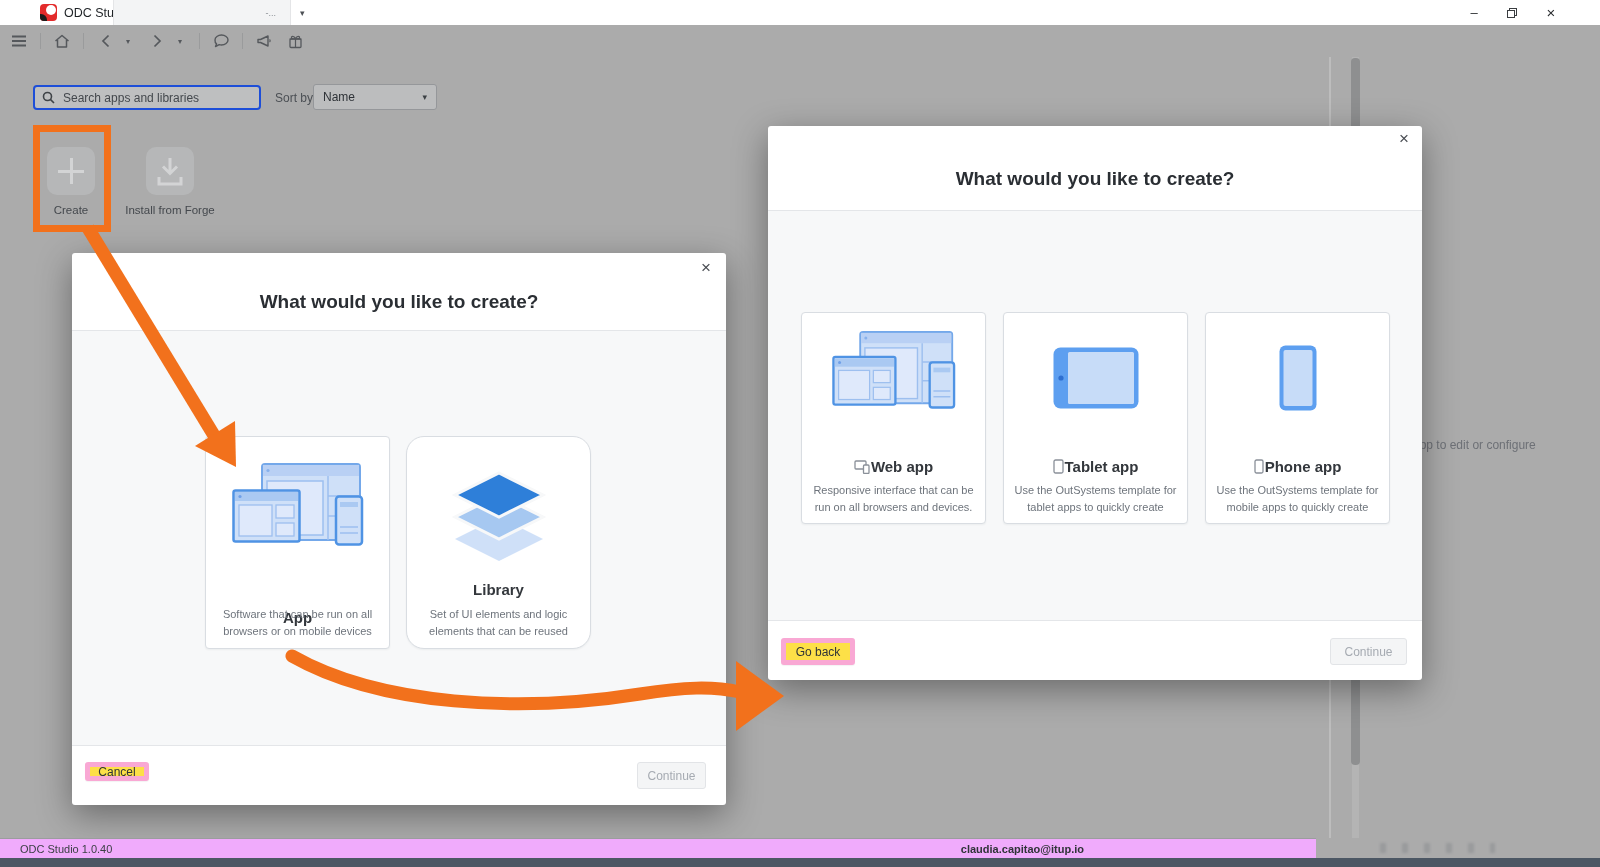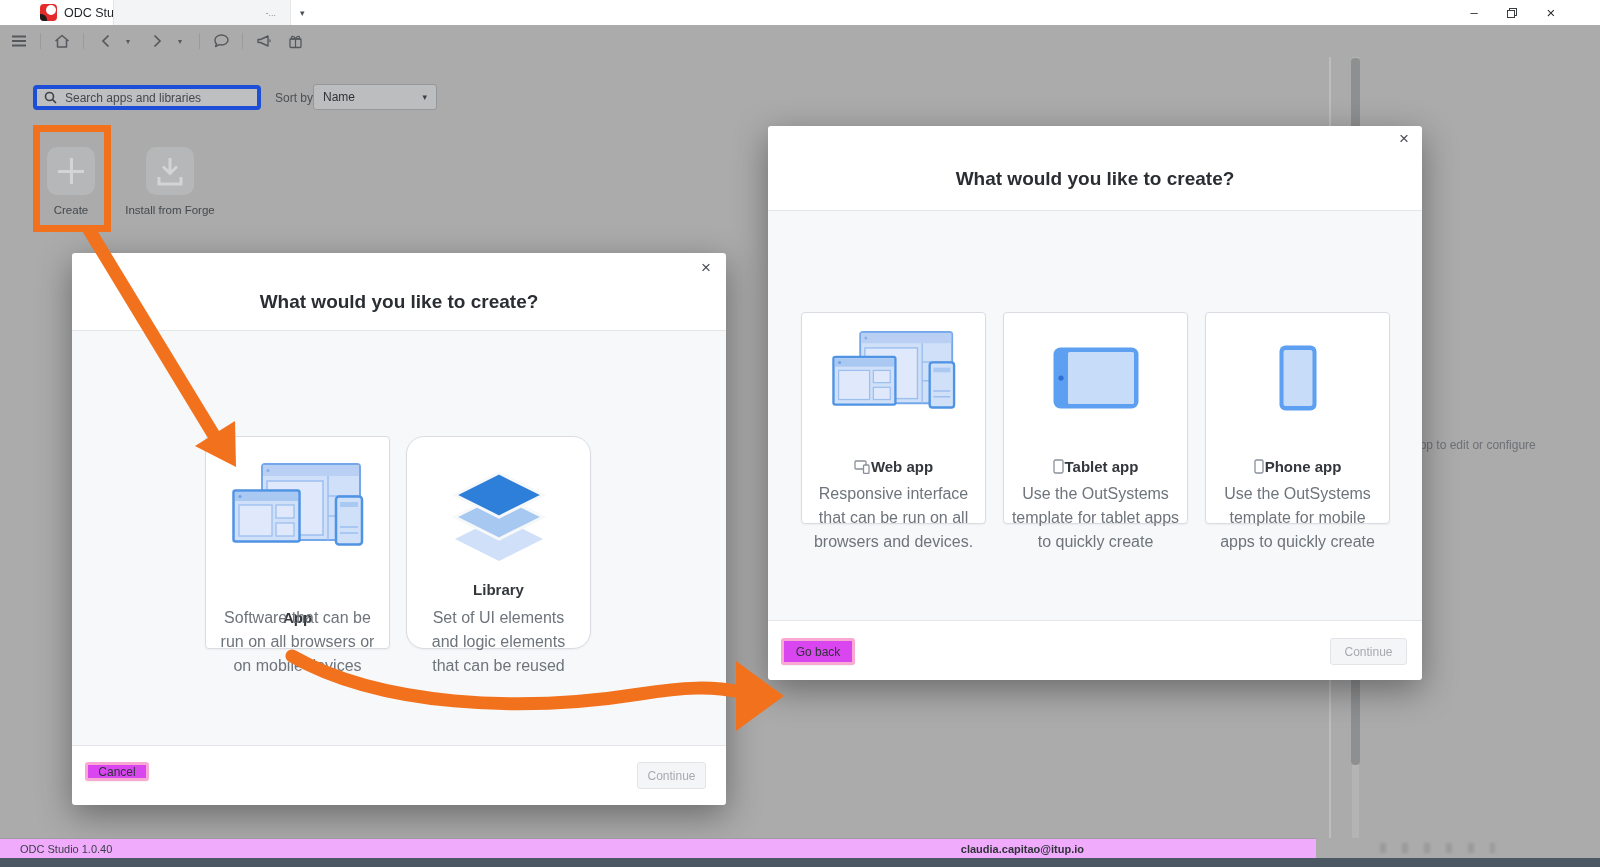--- a/index.html
+++ b/index.html
@@ -20,21 +20,21 @@
   .winbtn{top:0;height:25px;width:34px;display:flex;align-items:center;justify-content:center;font-size:13px;color:#2b2e31;}
 
   
   .toolbar{left:0;top:25px;width:1600px;height:32px;display:flex;align-items:center;gap:11px;padding-left:9px;box-sizing:border-box;z-index:2;}
   .tbtn{display:flex;align-items:center;justify-content:center;width:20px;height:20px;color:#55585c;}
   .tbtn svg{display:block;}
   .tsep{width:1px;height:16px;background:#9a9b9c;}
   .tcaret{font-size:8px;color:#55585c;width:10px;}
 
   
-  .search-box{left:33px;top:85px;width:228px;height:25px;background:#bebfc0;border:4px solid #1d4ed8;border-radius:4px;
+  .search-box{left:33px;top:85px;width:228px;height:25px;background:#bebfc0;border:2px solid #1d4ed8;border-radius:4px;
               display:flex;align-items:center;padding:0 7px;gap:6px;box-sizing:border-box;z-index:2;}
   .search-box input{border:none;outline:none;background:transparent;font-size:12px;color:#44484d;width:100%;
                     font-family:"Liberation Sans",sans-serif;}
   .search-box input::placeholder{color:#44484d;opacity:1;}
   .sortby-label{left:275px;top:85px;height:25px;display:flex;align-items:center;font-size:12px;color:#4b4f54;z-index:2;}
   .sort-select{left:313px;top:84px;width:124px;height:26px;background:#bcbdbe;border:1px solid #95979a;border-radius:3px;
                display:flex;align-items:center;justify-content:space-between;padding:0 9px;box-sizing:border-box;
                font-size:12px;color:#2e3237;z-index:2;}
   .sort-select .caret{font-size:9px;color:#3c4045;}
 
@@ -53,24 +53,24 @@
   
   .dialog{position:absolute;background:#ffffff;border-radius:3px;box-shadow:0 10px 34px rgba(0,0,0,.38);z-index:10;}
   .dlg-title{left:0;width:100%;text-align:center;font-size:19px;font-weight:600;color:#2a2e33;}
   .dlg-close{width:20px;height:20px;display:flex;align-items:center;justify-content:center;
              font-size:17px;color:#4a4e54;cursor:default;}
   .dlg-body{left:0;width:100%;background:#f7f8f9;border-top:1px solid #e4e6e9;border-bottom:1px solid #e4e6e9;box-sizing:border-box;}
   .card{position:absolute;background:#ffffff;border:1px solid #d9dde2;border-radius:4px;box-shadow:0 1px 2px rgba(20,30,40,.05);}
   .card-title{position:absolute;left:0;width:100%;text-align:center;font-size:15px;font-weight:700;color:#33373c;
               display:flex;align-items:center;justify-content:center;gap:1px;}
   .card-title svg{flex:0 0 auto;color:#8a9099;}
-  .card-desc{position:absolute;left:50%;transform:translateX(-50%);text-align:center;font-size:16px;color:#6e747c;line-height:1.5;}
+  .card-desc{position:absolute;left:50%;transform:translateX(-50%);text-align:center;font-size:11px;color:#6e747c;line-height:1.5;}
   .illus{position:absolute;left:50%;transform:translateX(-50%);}
   .btn{position:absolute;display:flex;align-items:center;justify-content:center;font-size:12px;border-radius:3px;box-sizing:border-box;}
-  .btn-secondary{background:#d946ef;border:3px solid #f9a8d4;color:#2f3338;box-shadow:0 1px 1px rgba(0,0,0,.05);}
+  .btn-secondary{background:#fde047;border:5px solid #f9a8d4;color:#2f3338;box-shadow:0 1px 1px rgba(0,0,0,.05);}
   .btn-disabled{background:#f4f5f6;border:1px solid #e2e4e7;color:#a6abb2;}
 
   
   .statusbar{left:0;top:838px;width:1316px;height:20px;background:#f0abfc;border-top:1px solid #9b9d9e;z-index:15;}
   .status-left{left:20px;top:0;height:20px;display:flex;align-items:center;font-size:11px;color:#3c4046;}
   .status-right{right:232px;top:0;height:20px;display:flex;align-items:center;font-size:11px;font-weight:600;color:#2f3338;}
   .status-smudge{right:105px;top:5px;width:115px;height:10px;z-index:15;
      background:repeating-linear-gradient(90deg,rgba(140,143,146,.55) 0 6px,rgba(178,178,179,0) 6px 22px);
      filter:blur(1px);}
   .bottom-strip{left:0;top:858px;width:1600px;height:9px;background:#4c5764;z-index:15;}

